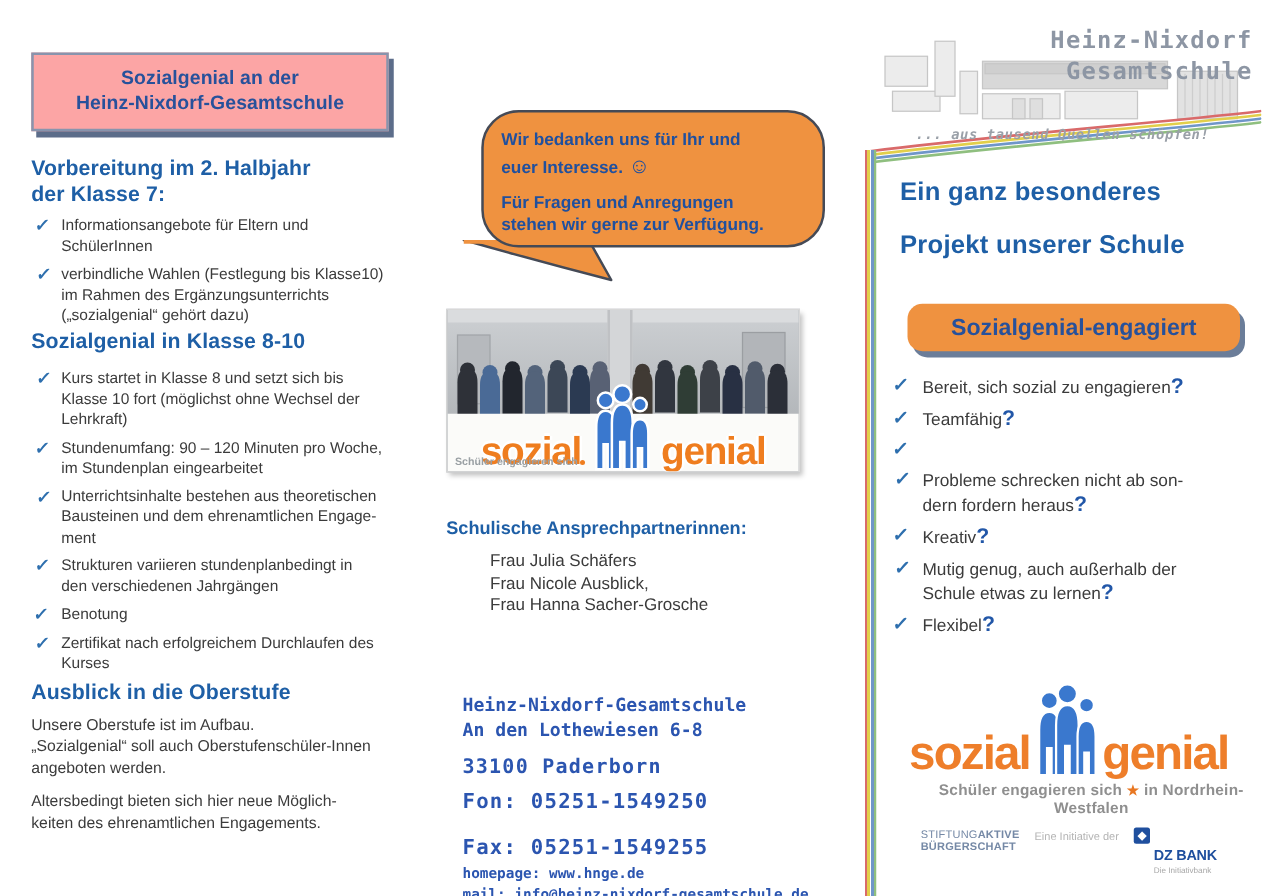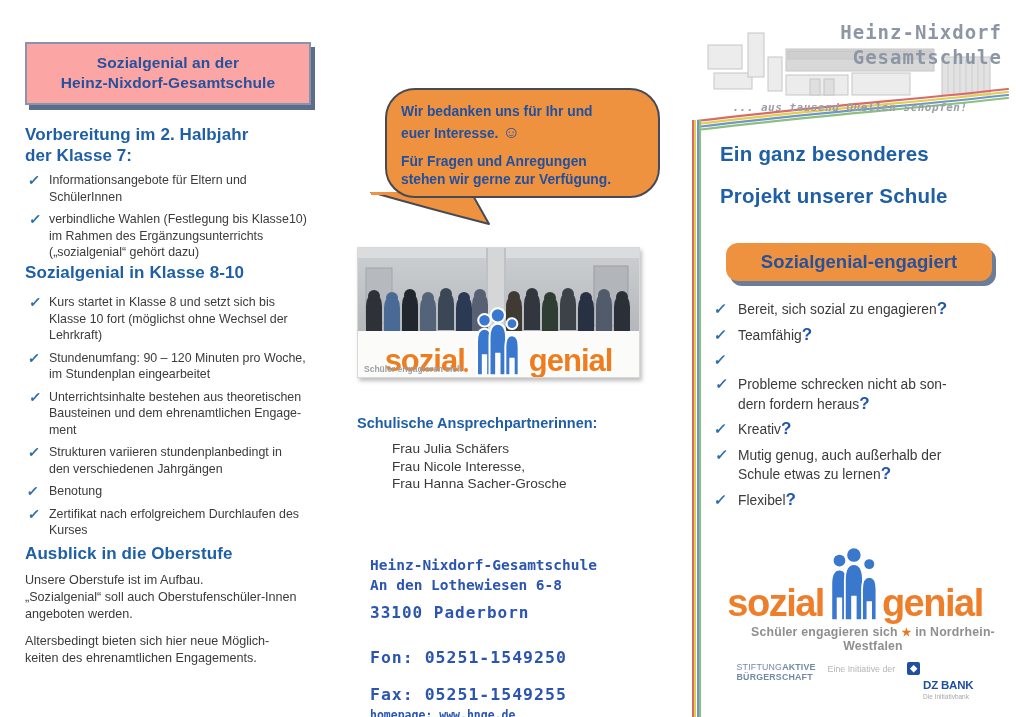--- a/index.html
+++ b/index.html
@@ -35,21 +35,21 @@
             text-shadow:-2px 0 #fff,2px 0 #fff,0 -2px #fff,0 2px #fff;}
   .photo .figs{width:52px;height:70px;margin:0 2px -2px 2px;}
   .photo .ptag{position:absolute;left:6px;bottom:3px;font-size:8.5px;font-weight:bold;color:#9aa0a4;}
   .photo .pdot{display:inline-block;width:4px;height:4px;border-radius:50%;background:#ef7d1f;margin-left:2px;}
 
   .contact-h{left:357px;top:415px;font-size:14.5px;font-weight:bold;color:#1E5FA6;}
   .names div{font-size:13.6px;color:#3b3b3b;line-height:1.3;}
   .address{left:370px;top:556px;font-family:"DejaVu Sans Mono",monospace;color:#2B55B0;font-weight:bold;}
   .addr-l1{font-size:14.5px;line-height:1.35;}
   .addr-l3{font-size:16px;margin-top:8px;letter-spacing:1px;}
-  .addr-fon{font-size:16.5px;margin-top:26px;letter-spacing:1px;line-height:1.25;}
+  .addr-fon{font-size:16.5px;margin-top:9px;letter-spacing:1px;line-height:1.25;}
   .addr-sm{font-size:11.5px;margin-top:2px;line-height:1.45;}
   .addr-sm:first-of-type{margin-top:7px;}
 
   
   .school-name{left:700px;top:20px;width:302px;text-align:right;
                font-family:"DejaVu Sans Mono",monospace;font-weight:bold;
                font-size:19px;color:#8d96a4;line-height:1.3;letter-spacing:1px;}
   .slogan{left:700px;top:101px;width:300px;text-align:center;font-family:"DejaVu Sans Mono",monospace;
           font-style:italic;font-weight:bold;font-size:11px;color:#9aa0a8;letter-spacing:.5px;}
   .ribbon-v{left:692px;top:120px;width:9px;height:597px;
@@ -226,21 +226,21 @@
     <div class="ptag">
       <span>Schüler engagieren sich</span><span class="pdot"></span>
     </div>
   </div>
 
   <div class="abs contact-h">Schulische Ansprechpartnerinnen:</div>
   <div class="abs names" style="left:392px;top:440px;">
 
       <div>Frau Julia Schäfers</div>
 
-      <div>Frau Nicole Interesse,</div>
+      <div>Frau Nicole Ausblick,</div>
 
       <div>Frau Hanna Sacher-Grosche</div>
     </div>
 
   <div class="abs address">
     <div class="addr-l1">Heinz-Nixdorf-Gesamtschule</div>
     <div class="addr-l1">An den Lothewiesen 6-8</div>
     <div class="addr-l3">33100 Paderborn</div>
     <div class="addr-fon">Fon: 05251-1549250</div>
     <div class="addr-fon" style="margin-top:16px;">Fax: 05251-1549255</div>

